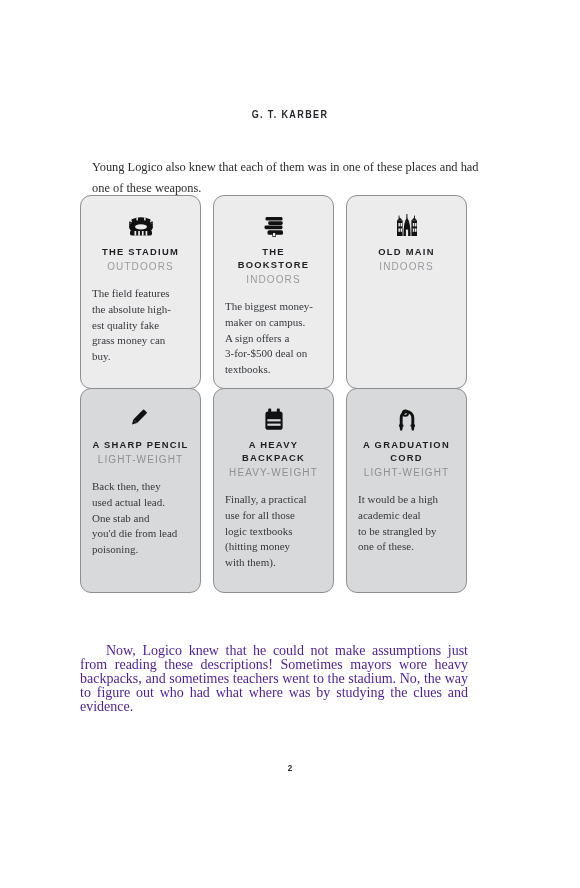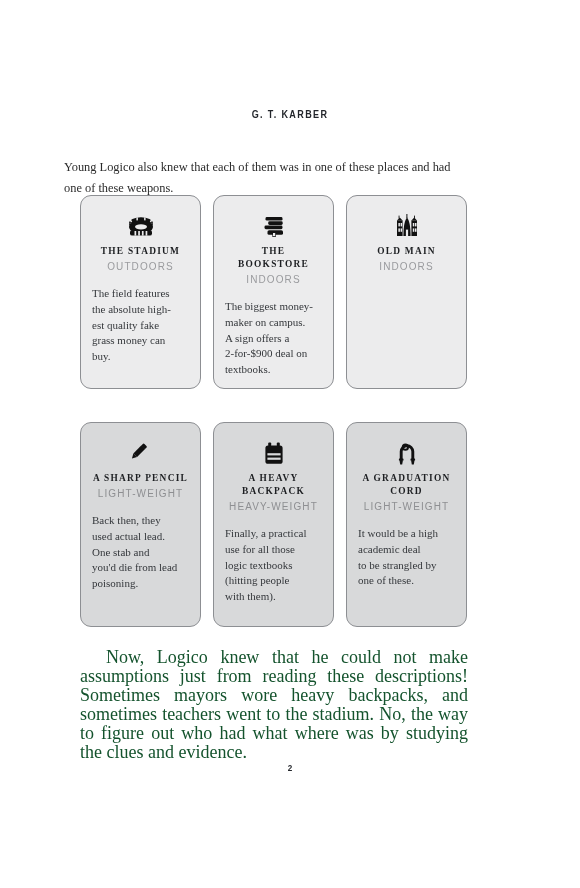--- a/index.html
+++ b/index.html
@@ -35,39 +35,39 @@
     font-weight: bold;
     font-size: 10.5px;
     letter-spacing: 1.6px;
     color: #23262b;
     transform: scaleX(0.86);
   }
 
   
   .intro {
     position: absolute;
-    left: 64px;
+    left: 92px;
     top: 145px;
     width: 388px;
     font-size: 12.4px;
     line-height: 21px;
     color: #2b2b2b;
     text-align: left;
   }
 
   
   .grid {
     position: absolute;
     left: 80px;
     width: 388px;
     display: flex;
     gap: 12px;
   }
   .grid-row1 { top: 195px; }
-  .grid-row2 { top: 422px; }
+  .grid-row2 { top: 388px; }
 
   .card {
     width: 121px;
     box-sizing: border-box;
     border: 1px solid #8d8f93;
     border-radius: 11px;
     padding: 12px 11px 10px 11px;
     display: flex;
     flex-direction: column;
     align-items: center;
@@ -84,21 +84,21 @@
   .card-icon {
     height: 30px;
     display: flex;
     align-items: flex-end;
     justify-content: center;
     margin-bottom: 7px;
   }
   .card-icon svg { display: block; }
 
   .card-title {
-    font-family: Liberation Serif, serif;
+    font-family: Liberation Sans, sans-serif;
     font-weight: bold;
     font-size: 9.4px;
     letter-spacing: 1.25px;
     color: #1d1f22;
     text-align: center;
     line-height: 13px;
     text-transform: uppercase;
   }
   .card-sub {
     font-family: "Liberation Sans", sans-serif;
@@ -120,23 +120,23 @@
     text-align: left;
   }
   .card-body span { display: block; white-space: pre; }
 
   
   .closing {
     position: absolute;
     left: 80px;
     top: 630px;
     width: 388px;
-    font-size: 18px;
-    line-height: 19px;
-    color: #14532d;
+    font-size: 14px;
+    line-height: 14px;
+    color: #4c1d95;
     text-align: justify;
     text-indent: 26px;
   }
 
   
   .folio {
     position: absolute;
     left: 0;
     top: 762px;
     width: 580px;
@@ -200,21 +200,21 @@
           <rect x="10.4" y="16.4" width="3.4" height="4.6" fill="#111"></rect>
           <rect x="11" y="17" width="2.2" height="3.2" fill="#ececed"></rect>
         </svg>
       </div>
       <div class="card-title">THE BOOKSTORE</div>
       <div class="card-sub">INDOORS</div>
       <div class="card-body">
         <span>The biggest money-</span>
         <span>maker on campus.</span>
         <span>A sign offers a</span>
-        <span>2-for-$900 deal on</span>
+        <span>3-for-$500 deal on</span>
         <span>textbooks.</span>
       </div>
     </div>
 
     <div class="card">
       <div class="card-icon">
         <svg width="22" height="24" viewBox="0 0 22 24">
           <rect x="10.4" y="0" width="1" height="4" fill="#111"></rect>
           <rect x="2.6" y="1.6" width="0.9" height="3" fill="#111"></rect>
           <rect x="18.1" y="1.6" width="0.9" height="3" fill="#111"></rect>
@@ -272,21 +272,21 @@
           <rect x="3.4" y="11.2" width="13.2" height="2.2" fill="#d8d9da"></rect>
           <rect x="3.4" y="15.6" width="13.2" height="2.2" fill="#d8d9da"></rect>
         </svg>
       </div>
       <div class="card-title">A HEAVY BACKPACK</div>
       <div class="card-sub">HEAVY-WEIGHT</div>
       <div class="card-body">
         <span>Finally, a practical</span>
         <span>use for all those</span>
         <span>logic textbooks</span>
-        <span>(hitting people</span>
+        <span>(hitting money</span>
         <span>with them).</span>
       </div>
     </div>
 
     <div class="card">
       <div class="card-icon">
         <svg width="22" height="23" viewBox="0 0 22 23">
           <path d="M5.2 18 L5.2 9.5 A5.8 5.8 0 0 1 16.8 9.5 L16.8 18" stroke="#111" stroke-width="2.9" fill="none" stroke-linecap="round"></path>
           <circle cx="9.4" cy="5.2" r="2.6" fill="none" stroke="#111" stroke-width="2"></circle>
           <rect x="2.9" y="16.6" width="4.6" height="2.1" rx="0.6" fill="#111"></rect>

